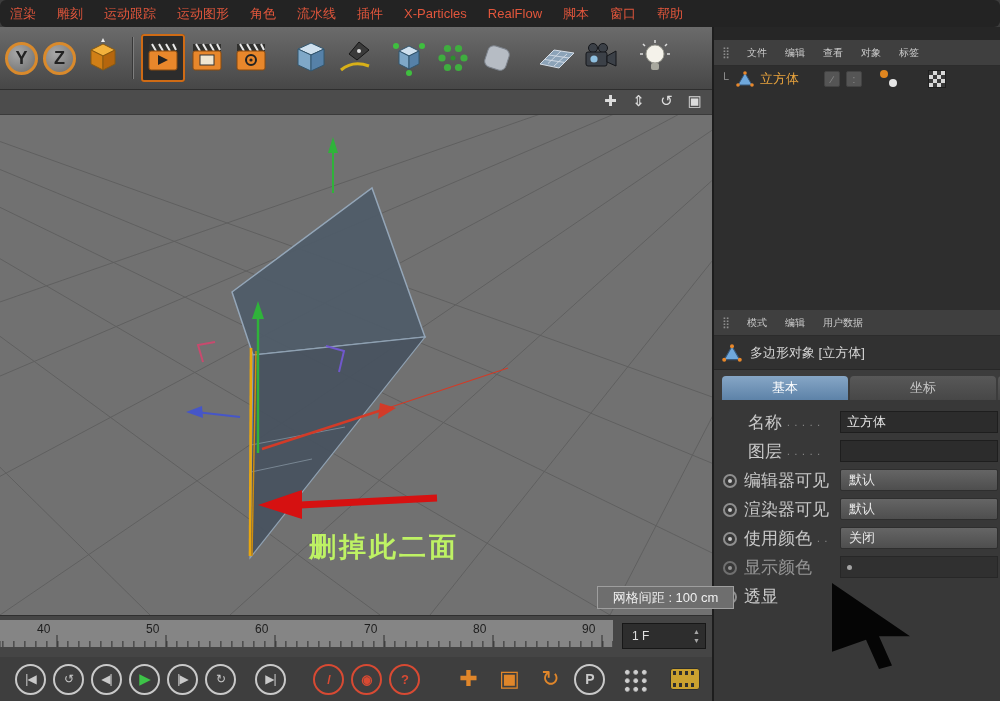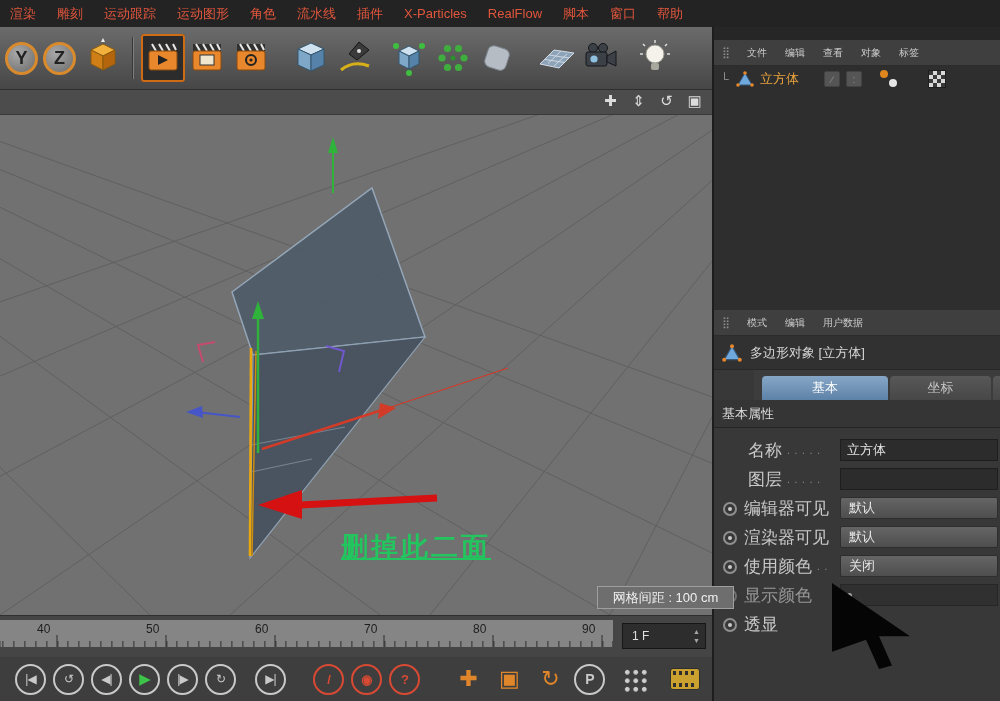--- a/index.html
+++ b/index.html
@@ -1,38 +1,38 @@
 <!DOCTYPE html>
 <html><head>
 <meta charset="utf-8">
 <style>
   html,body{margin:0;padding:0;background:#222;font-family:"Liberation Sans",sans-serif;}
   #app{position:relative;width:1000px;height:701px;background:#3c3c3c;overflow:hidden;font-family:"Liberation Sans",sans-serif;}
   *{box-sizing:border-box;}
 
   
-  .menubar{position:absolute;left:0;top:0;width:1000px;height:27px;background:#232323;display:flex;align-items:center;gap:21px;padding-left:10px;}
+  .menubar{position:absolute;left:0;top:0;width:1000px;height:27px;background:#232323;display:flex;align-items:center;gap:21px;padding-left:10px;border-radius:6px;}
   .menubar span{color:#e2563c;font-size:13px;white-space:nowrap;}
 
   
   .toolbar{position:absolute;left:0;top:27px;width:712px;height:63px;background:linear-gradient(#6b6b6b,#474747);border-bottom:1px solid #2e2e2e;display:flex;align-items:center;padding-left:5px;}
   .circle-btn{width:33px;height:33px;border-radius:50%;border:3px solid #d98a2c;background:radial-gradient(circle at 35% 30%,#a8a8a8,#6b6b6b);color:#222;font-weight:bold;font-size:18px;display:flex;align-items:center;justify-content:center;margin-right:5px;flex:none;}
   .tile{width:44px;height:48px;display:flex;align-items:center;justify-content:center;flex:none;}
   .tile.selected{background:#2c2c2c;box-shadow:inset 0 0 0 2px #cf6b15;border-radius:3px;}
   .sep{width:2px;height:42px;background:#383838;border-right:1px solid #7e7e7e;margin:0 7px;flex:none;}
   .gap1{width:16px;flex:none;} .gap2{width:10px;flex:none;}
 
   
   .vp-header{position:absolute;left:0;top:90px;width:712px;height:25px;background:#4c4c4c;border-bottom:1px solid #3a3a3a;}
   .vp-nav{position:absolute;right:8px;top:2px;display:flex;gap:9px;}
   .vp-nav span{color:#dcdcdc;font-size:15px;width:19px;text-align:center;}
 
   
   .viewport{position:absolute;left:0;top:115px;width:712px;height:500px;background:#717171;overflow:hidden;}
-  .annotation{position:absolute;left:341px;top:529px;color:#22c55e;font-size:27px;font-weight:bold;letter-spacing:3px;z-index:20;font-family:"Liberation Serif",serif;text-decoration:underline;}
+  .annotation{position:absolute;left:309px;top:529px;color:#bef264;font-size:27px;font-weight:bold;letter-spacing:3px;z-index:20;font-family:"Liberation Serif",serif;}
   .grid-label{position:absolute;left:561px;top:586px;width:137px;height:23px;background:#6e6e6e;border:1px solid #9e9e9e;color:#f0f0f0;font-size:13px;display:flex;align-items:center;justify-content:center;z-index:15;margin-left:36px;}
 
   
   .timeline{position:absolute;left:0;top:615px;width:712px;height:42px;background:#454545;border-top:1px solid #2f2f2f;}
   .ruler{position:absolute;left:0;top:4px;width:613px;height:27px;background:#858585;
     background-image:
       repeating-linear-gradient(90deg,#2d2d2d 0 1px,transparent 1px 109px),
       repeating-linear-gradient(90deg,#2d2d2d 0 1px,transparent 1px 10.9px);
     background-size:auto 12px,auto 6px;background-position:56.5px bottom,2.4px bottom;background-repeat:repeat-x;}
   .ruler span{position:absolute;top:2px;width:40px;text-align:left;color:#1e1e1e;font-size:12px;}
@@ -65,24 +65,24 @@
   .obj-name{color:#e8a33d;font-size:13px;margin-left:6px;}
   .mini{position:absolute;top:5px;width:16px;height:16px;background:#555;border:1px solid #434343;border-radius:2px;color:#8b8b8b;font-size:10px;display:flex;align-items:center;justify-content:center;}
   .dotpair{position:absolute;left:166px;top:4px;width:18px;height:18px;}
   .dotpair i{position:absolute;width:8px;height:8px;border-radius:50%;}
   .dotpair .d1{left:0;top:0;background:#e0861f;}
   .dotpair .d2{left:9px;top:9px;background:#e6e6e6;}
   .checker{position:absolute;left:214px;top:4px;width:18px;height:18px;border:1px solid #1f1f1f;
     background-image:linear-gradient(45deg,#d8d8d8 25%,transparent 25%,transparent 75%,#d8d8d8 75%),linear-gradient(45deg,#d8d8d8 25%,#3a3a3a 25%,#3a3a3a 75%,#d8d8d8 75%);
     background-size:8px 8px;background-position:0 0,4px 4px;}
   .am-title{height:34px;background:#313131;border-bottom:1px solid #272727;display:flex;align-items:center;padding-left:8px;color:#d6d6d6;font-size:13px;gap:8px;}
-  .am-tabs{height:30px;background:#3c3c3c;display:flex;align-items:flex-end;padding-left:8px;gap:2px;overflow:hidden;margin-left:40px;}
+  .am-tabs{height:30px;background:#3c3c3c;display:flex;align-items:flex-end;padding-left:8px;gap:2px;overflow:hidden;}
   .tab{height:24px;display:flex;align-items:center;justify-content:center;font-size:13px;border-radius:4px 4px 0 0;flex:none;}
   .tab.active{width:126px;background:linear-gradient(#86a6c6,#5d82a8);color:#fff;}
-  .tab.inactive{width:101px;background:linear-gradient(#585858,#474747);color:#c6c6c6;}
+  .tab.inactive{width:146px;background:linear-gradient(#585858,#474747);color:#c6c6c6;}
   .tab.cut{width:46px;justify-content:flex-start;padding-left:12px;}
   .am-section{height:28px;background:#353535;border-bottom:1px solid #262626;display:flex;align-items:center;padding-left:8px;color:#dedede;font-size:13px;}
   .am-rows{padding-top:8px;}
   .arow{height:29px;display:flex;align-items:center;padding-left:9px;position:relative;}
   .arow.noicon{padding-left:34px;}
   .radio{width:14px;height:14px;border:2px solid #8f8f8f;border-radius:50%;margin-right:7px;position:relative;flex:none;}
   .radio::after{content:"";position:absolute;left:3px;top:3px;width:4px;height:4px;border-radius:50%;background:#c9c9c9;}
   .lbl{color:#c9c9c9;font-size:17px;white-space:nowrap;}
   .leader{color:#8f8f8f;font-size:10px;margin-left:5px;letter-spacing:1px;}
   .field{position:absolute;left:126px;top:3px;width:158px;height:22px;display:flex;align-items:center;font-size:13px;}
@@ -368,21 +368,20 @@
       </svg>
       <span>多边形对象 [立方体]</span>
     </div>
 
     <div class="am-tabs">
       <div class="tab active">基本</div>
       <div class="tab inactive">坐标</div>
       <div class="tab inactive cut">平</div>
     </div>
 
-    <div class="am-section">基本属性</div>
 
     <div class="am-rows">
       <div class="arow noicon">
         <span class="lbl">名称</span>
         <span class="leader">. . . . .</span>
         <div class="field input">立方体</div>
       </div>
       <div class="arow noicon">
         <span class="lbl">图层</span>
         <span class="leader">. . . . .</span>

